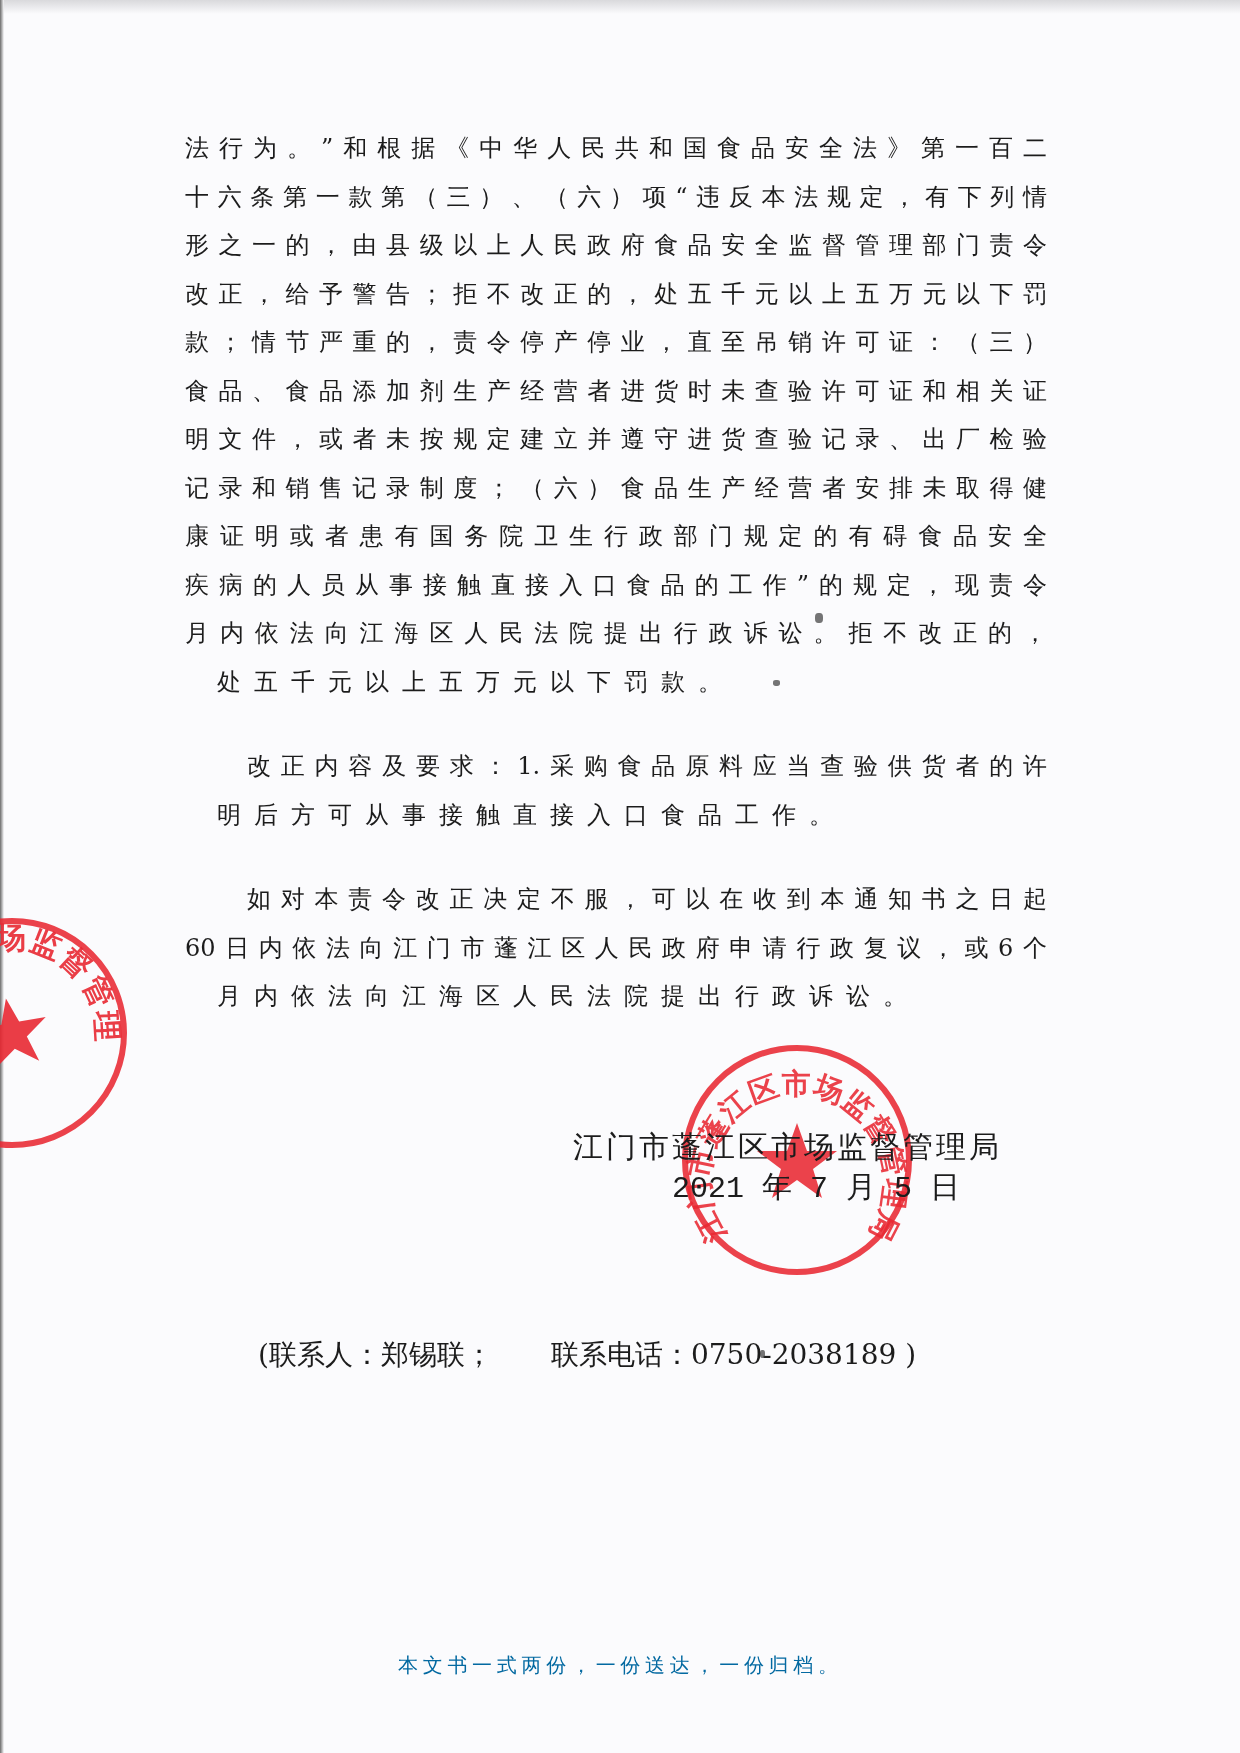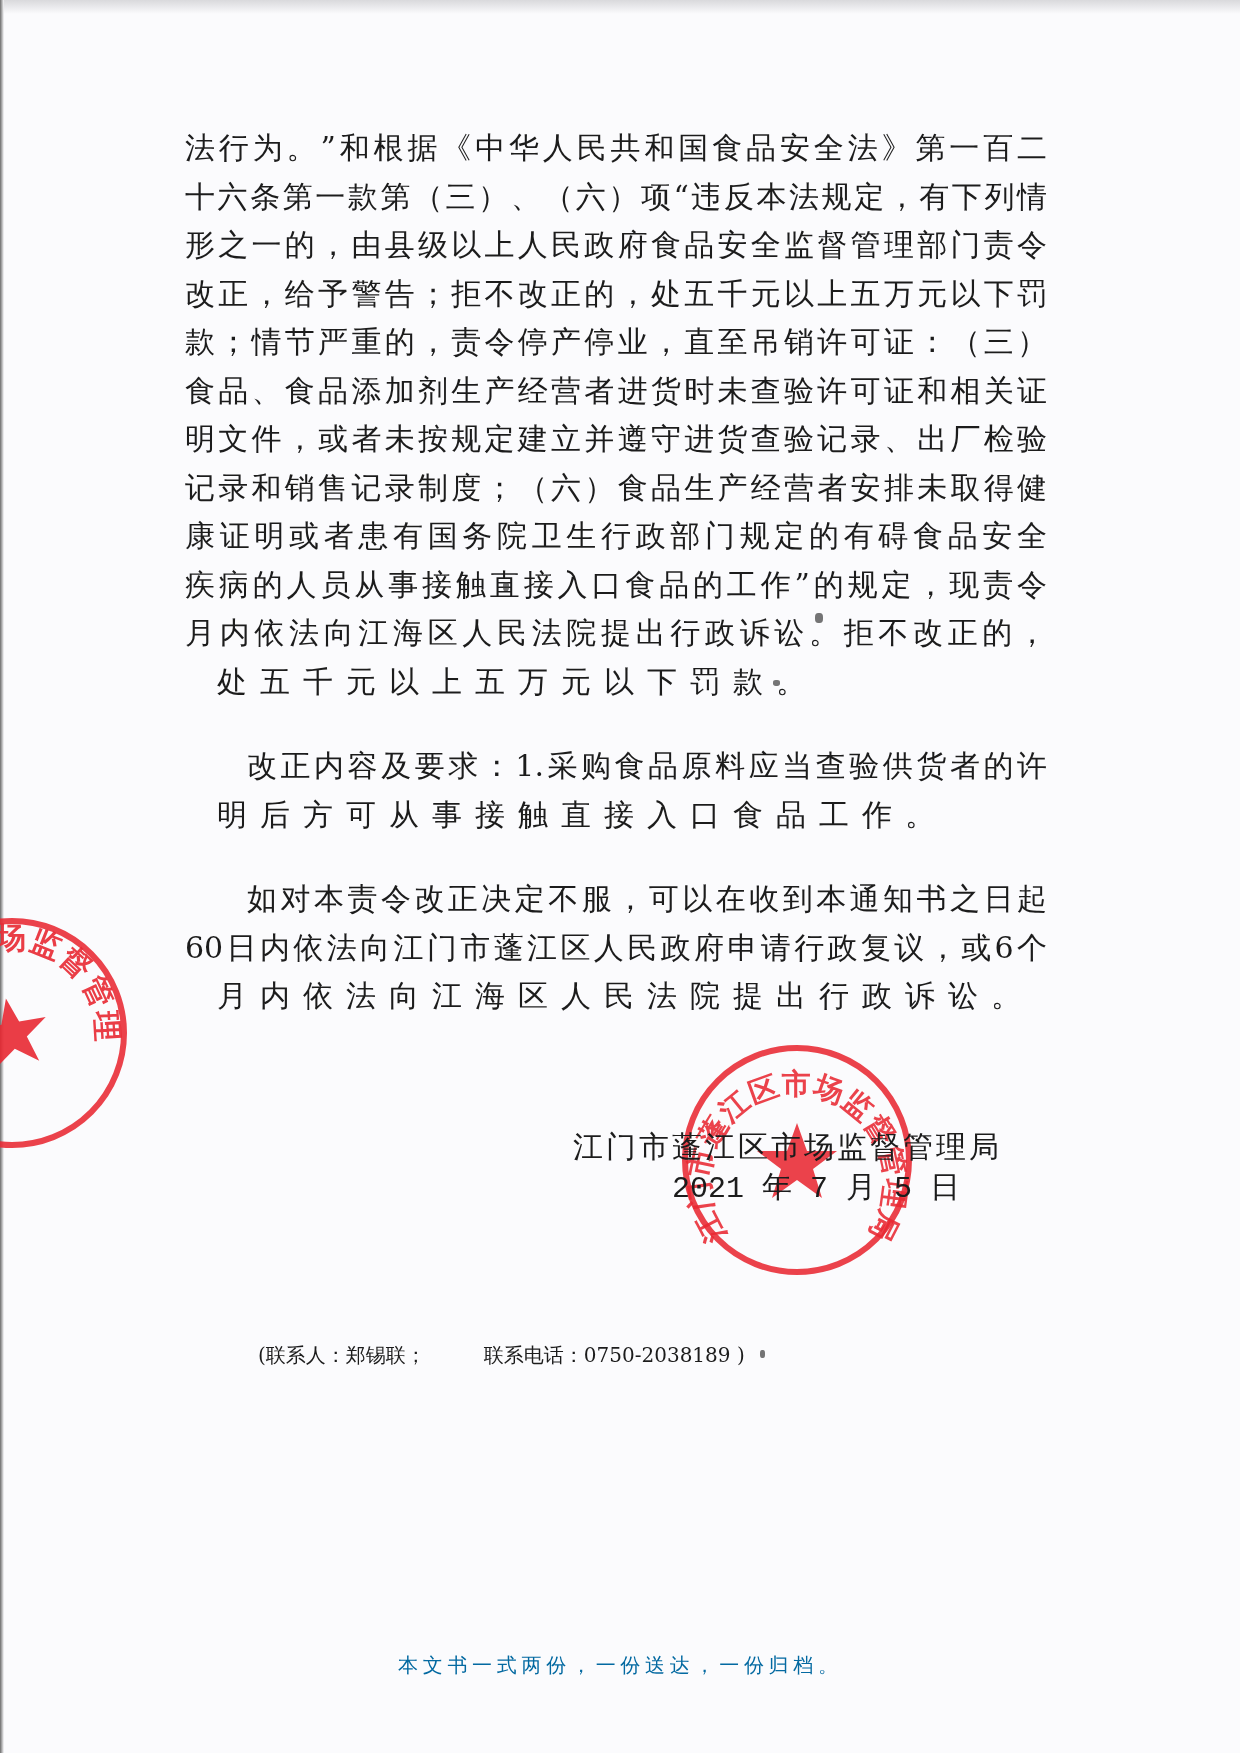--- a/index.html
+++ b/index.html
@@ -14,40 +14,40 @@
     background: linear-gradient(#d9d9dc, #fbfbfd);
   }
   .left-edge {
     position: absolute; left: 0; top: 0; width: 4px; height: 1753px;
     background: linear-gradient(90deg, #6b6b6b, #fbfbfd);
   }
   .body-text {
     position: absolute; left: 185px; top: 124px; width: 862px;
   }
   .line {
-    height: 48.5px; line-height: 48.5px; font-size: 30px;
+    height: 48.5px; line-height: 48.5px; font-size: 24px;
     white-space: nowrap; text-align-last: justify; text-align: justify;
     display: block; overflow: visible;
   }
   .line.last { text-align-last: left; letter-spacing: 13px; margin-left: 32px; }
   .line.indent { padding-left: 62px; margin-top: 36px; }
   .signature {
     position: absolute; left: 573px; top: 1124px; width: 426px;
     font-size: 30px; line-height: 46px; text-align-last: justify; white-space: nowrap;
     z-index: 2;
   }
   .date {
     position: absolute; left: 672px; top: 1166px; width: 232px;
     font-size: 30px; line-height: 46px; text-align-last: justify; white-space: nowrap;
     z-index: 2;
     font-family: Liberation Mono, monospace;
   }
   .contact {
     position: absolute; left: 258px; top: 1332px; width: 716px;
-    font-size: 20px; line-height: 46px; white-space: nowrap;
+    font-size: 28px; line-height: 46px; white-space: nowrap;
   }
   .contact .gap { display: inline-block; width: 58px; }
   .footer-note {
     position: absolute; left: 398px; top: 1650px; width: 440px;
     font-family: "DejaVu Sans", "Liberation Sans", sans-serif;
     font-size: 20px; line-height: 30px; text-align-last: justify; white-space: nowrap;
     color: #0369a1;
   }
   .stamp {
     position: absolute; border-radius: 50%;

